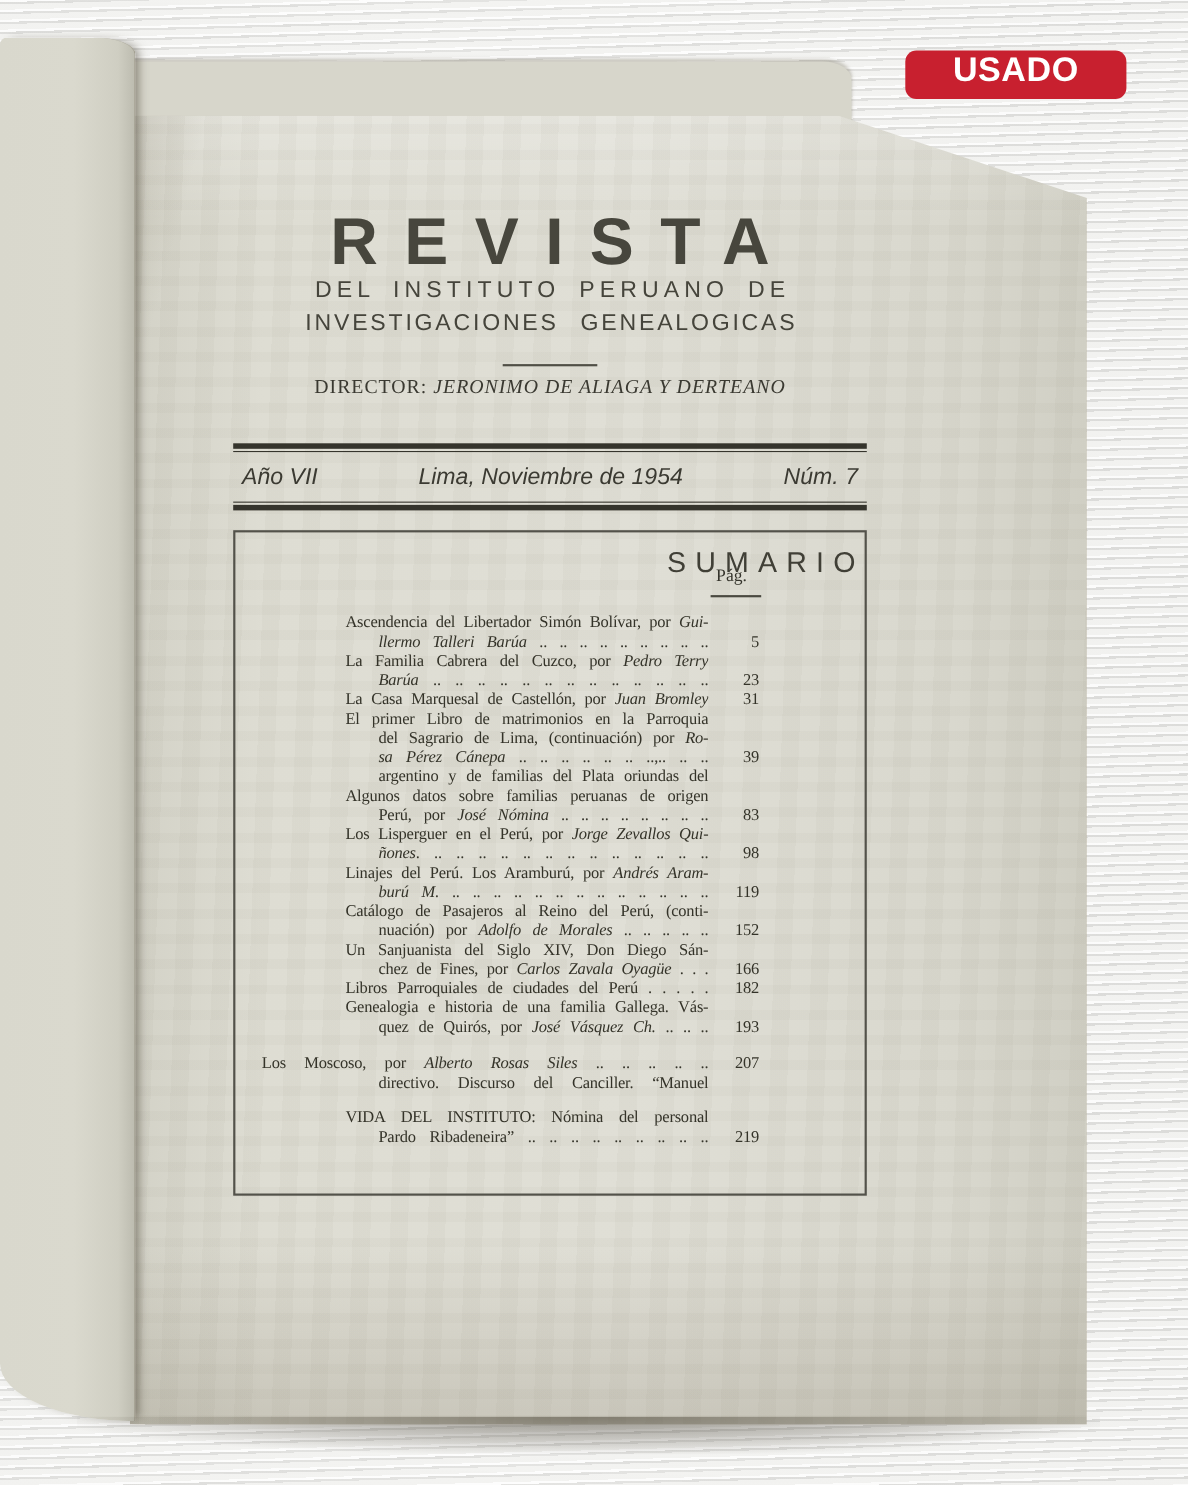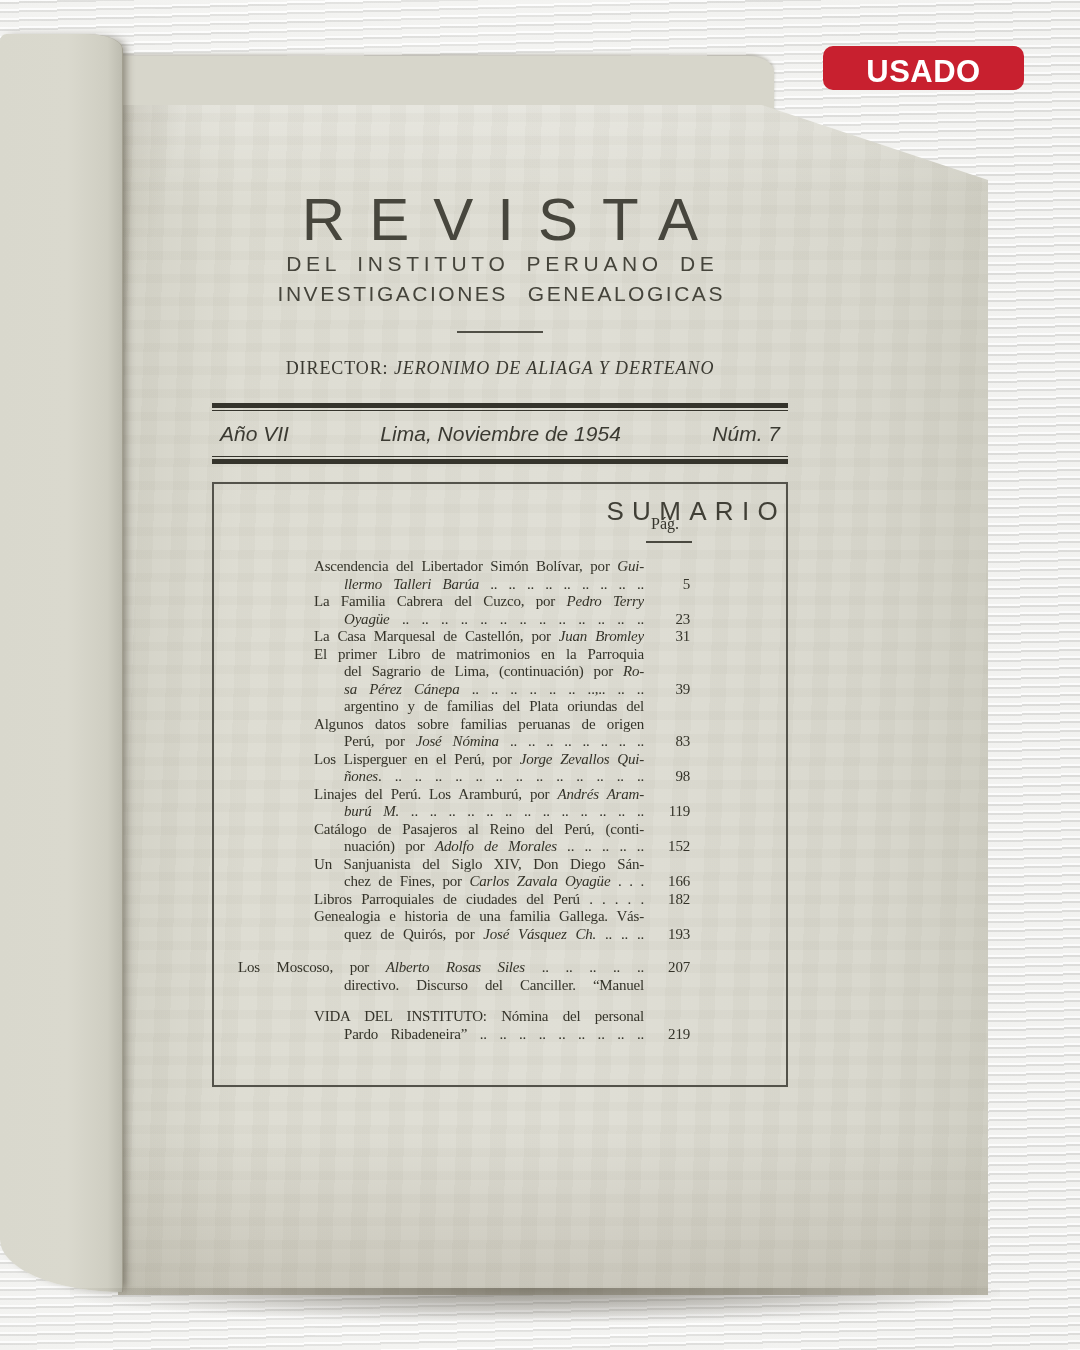--- a/index.html
+++ b/index.html
@@ -42,29 +42,29 @@
     border-right:1px solid #a29f90;
   }
   .bottom-shadow{
     position:absolute;left:70px;top:1288px;width:930px;height:34px;
     background:radial-gradient(ellipse at 50% 0%, rgba(60,54,40,.5) 0%, rgba(60,54,40,.22) 45%, rgba(60,54,40,0) 75%);
   }
   
   .content{position:absolute;left:94px;top:0;width:576px;height:100%;color:#3c3b33;}
   .m-title{
     position:absolute;top:85px;left:0;right:0;text-align:center;
-    font-family:"Liberation Sans",sans-serif;font-size:60px;line-height:1;font-weight:400;
+    font-family:"Liberation Sans",sans-serif;font-size:60px;line-height:1;font-weight:700;
     letter-spacing:.40em;text-indent:.40em;color:#47463d;
   }
   .m-sub{position:absolute;left:0;right:0;text-align:center;
     font-family:"Liberation Sans",sans-serif;font-weight:400;color:#45443b;}
   .m-sub1{top:147px;font-size:21px;letter-spacing:.22em;text-indent:.22em;word-spacing:.32em;}
   .m-sub2{top:177px;font-size:21px;letter-spacing:.12em;text-indent:.12em;word-spacing:.55em;}
   .m-divider{position:absolute;top:226px;left:50%;width:86px;margin-left:-43px;border-top:2px solid #504f46;}
-  .m-director{position:absolute;top:253px;left:0;right:0;text-align:center;
+  .m-director{position:absolute;top:236px;left:0;right:0;text-align:center;
     font-size:18px;letter-spacing:.05em;color:#3a392ف1;color:#3a3931;}
   .m-director .dname{font-style:italic;}
   .band{position:absolute;top:298px;left:0;width:576px;}
   .rule-thick{height:5px;background:#35342c;}
   .rule-thin{height:1px;background:#35342c;margin-top:2px;}
   .rule-thin2{height:1px;background:#35342c;}
   .rule-thick2{height:5px;background:#35342c;margin-top:2px;}
   .band-row{
     display:flex;justify-content:space-between;align-items:baseline;
     padding:11px 8px 10px 8px;
@@ -90,21 +90,21 @@
   }
   .toc-row.ind{padding-left:130px;}
   .toc-text{flex:1;text-align:justify;text-align-last:justify;overflow:hidden;max-height:18px;}
   .toc-page{flex:none;width:46px;text-align:right;}
   .toc-row.heading .toc-text{text-align:left;text-align-last:left;font-size:16.5px;letter-spacing:.06em;}
   .it{font-style:italic;}
   
   .badge{
     position:absolute;left:823px;top:46px;width:201px;height:44px;
     background:var(--badge-bg,#c8202f);border-radius:10px;
-    display:flex;align-items:flex-end;justify-content:center;
+    display:flex;align-items:flex-start;justify-content:center;
     font-family:"Liberation Sans",sans-serif;font-weight:700;font-size:31px;
     letter-spacing:.5px;color:var(--badge-fg,#ffffff);
   }
 </style>
 </head>
 <body>
 
 <div class="under-top"></div>
 
 <div class="page-main">
@@ -145,21 +145,21 @@
           </div>
           <div class="toc-row ind">
             <span class="toc-text"><span class="it">llermo Talleri Barúa</span><span> .. .. .. .. .. .. .. .. ..</span></span>
             <span class="toc-page">5</span>
           </div>
           <div class="toc-row">
             <span class="toc-text"><span>La Familia Cabrera del Cuzco, por </span><span class="it">Pedro Terry</span></span>
             <span class="toc-page"></span>
           </div>
           <div class="toc-row ind">
-            <span class="toc-text"><span class="it">Oyagüe</span><span> .. .. .. .. .. .. .. .. .. .. .. .. ..</span></span>
+            <span class="toc-text"><span class="it">Barúa</span><span> .. .. .. .. .. .. .. .. .. .. .. .. ..</span></span>
             <span class="toc-page">23</span>
           </div>
           <div class="toc-row">
             <span class="toc-text"><span>La Casa Marquesal de Castellón, por </span><span class="it">Juan Bromley</span></span>
             <span class="toc-page">31</span>
           </div>
           <div class="toc-row">
             <span class="toc-text"><span>El primer Libro de matrimonios en la Parroquia</span></span>
             <span class="toc-page"></span>
           </div>

